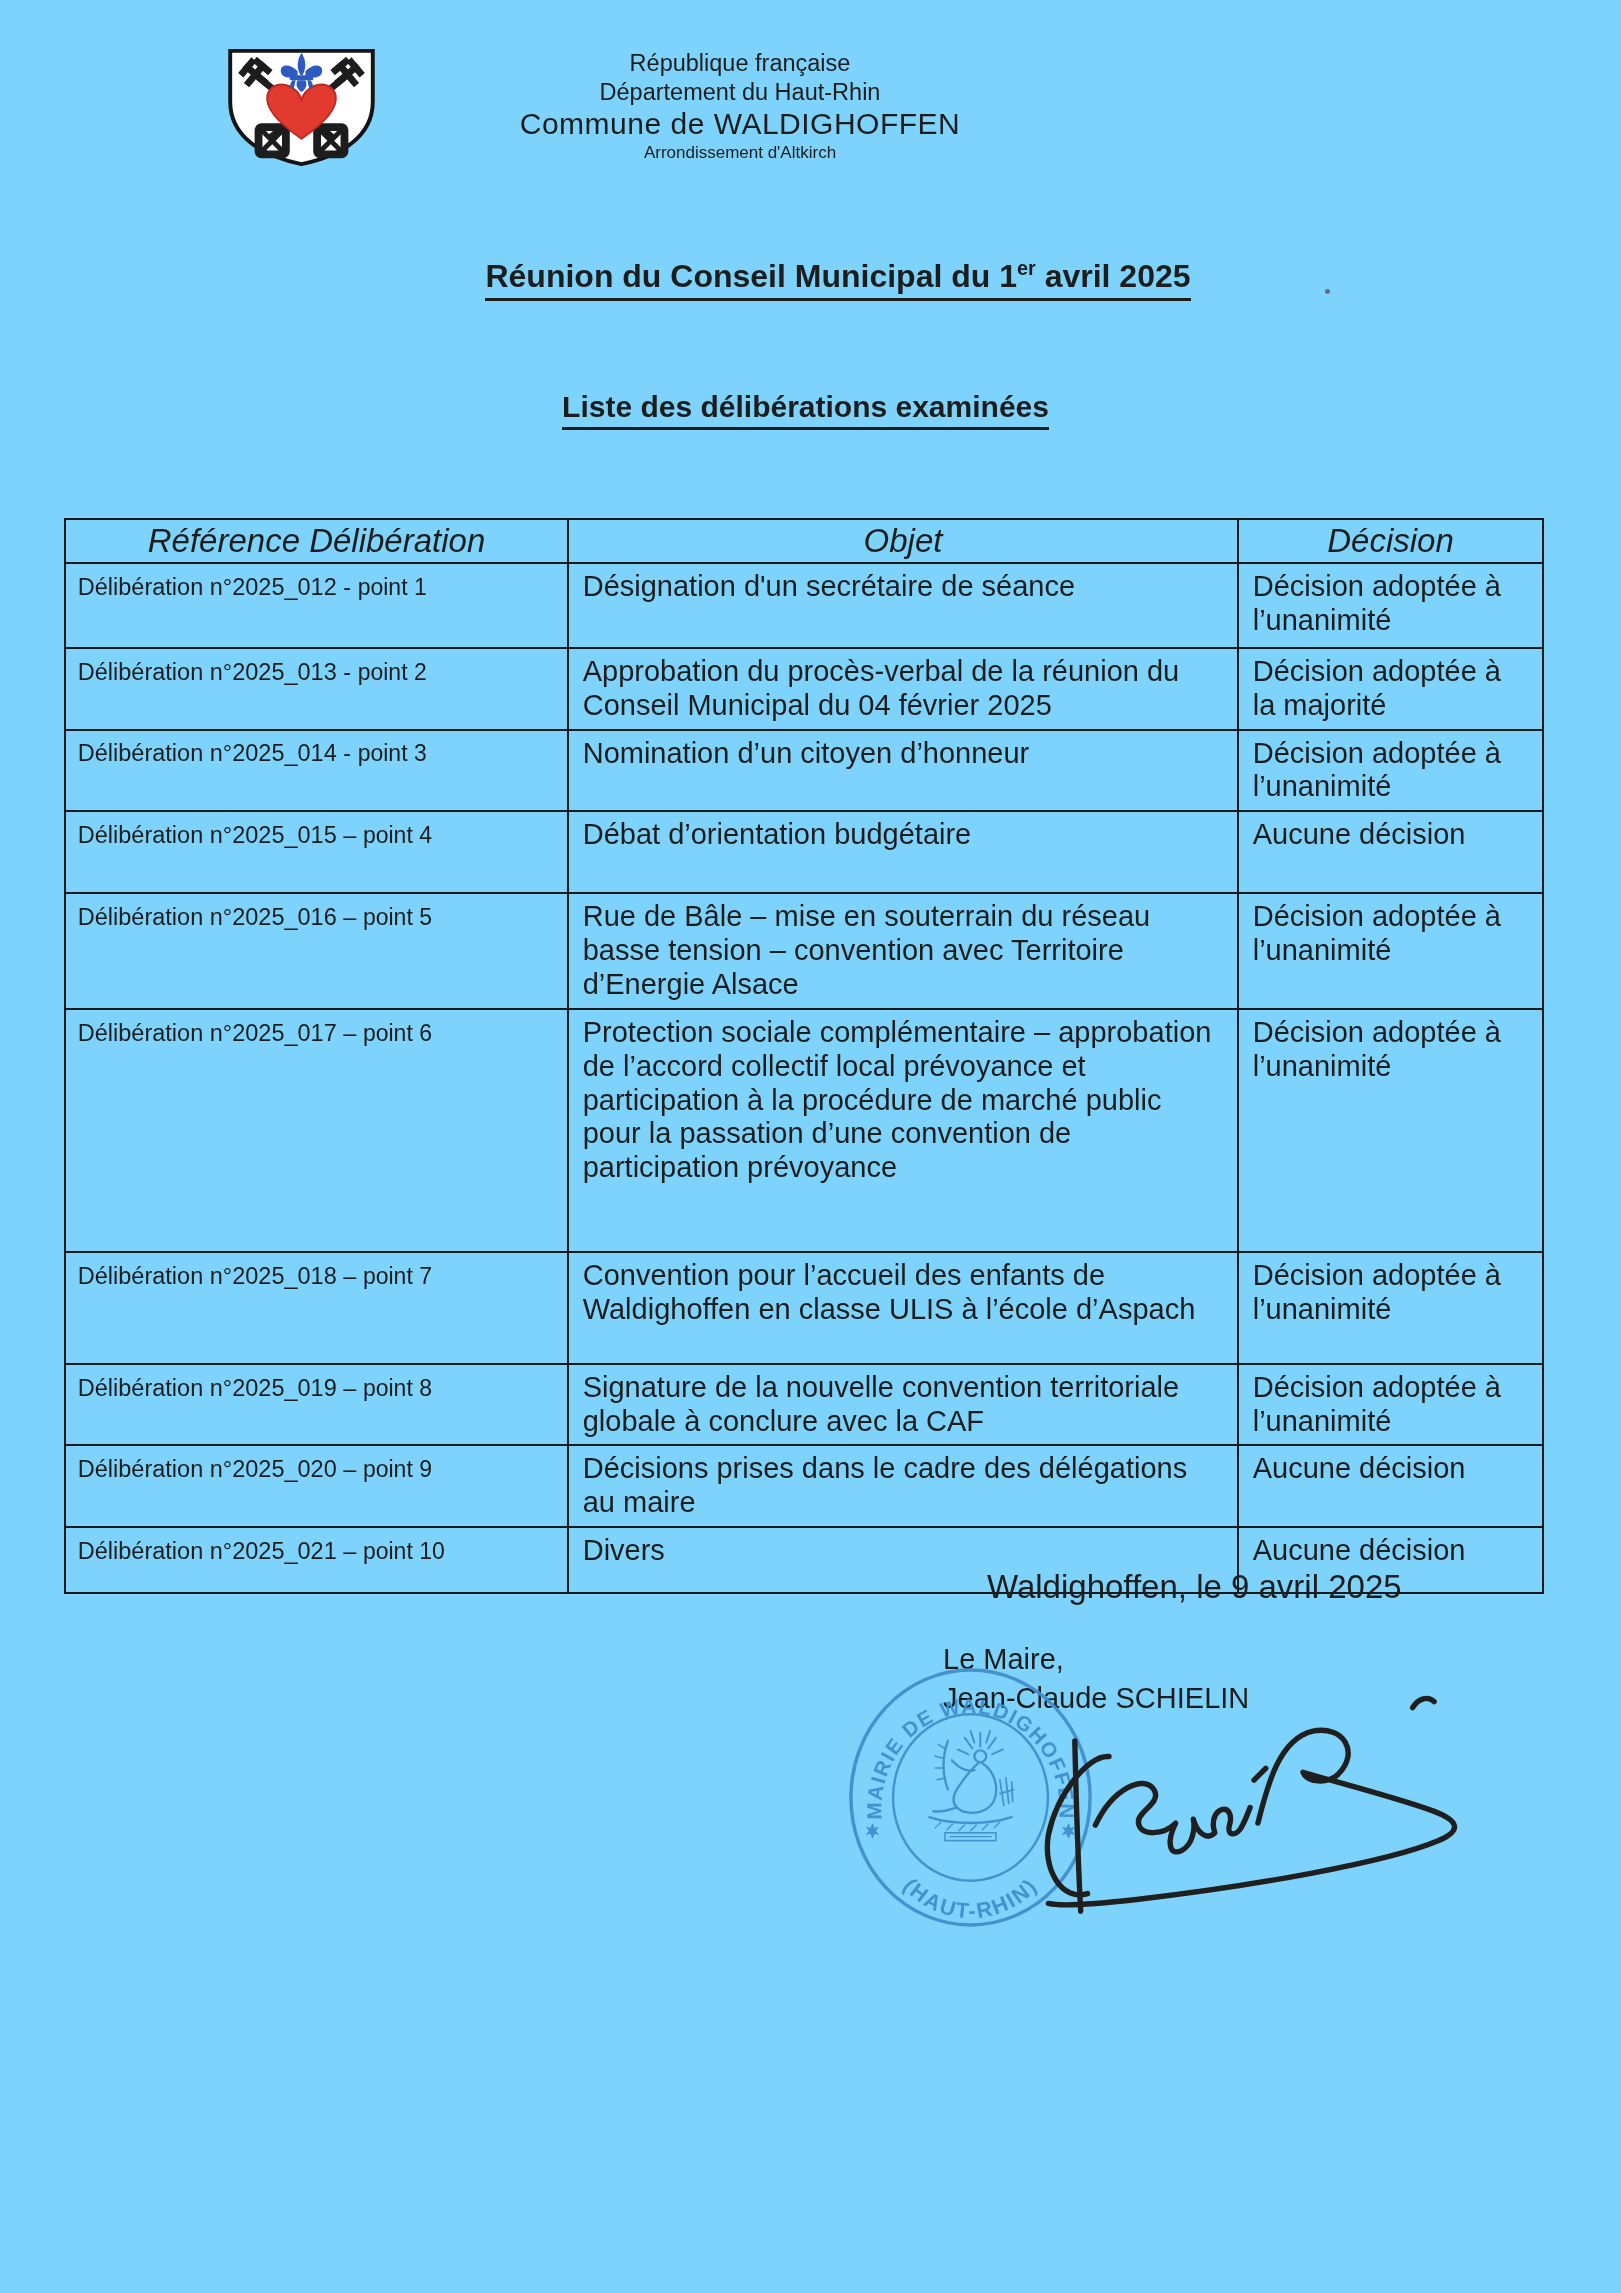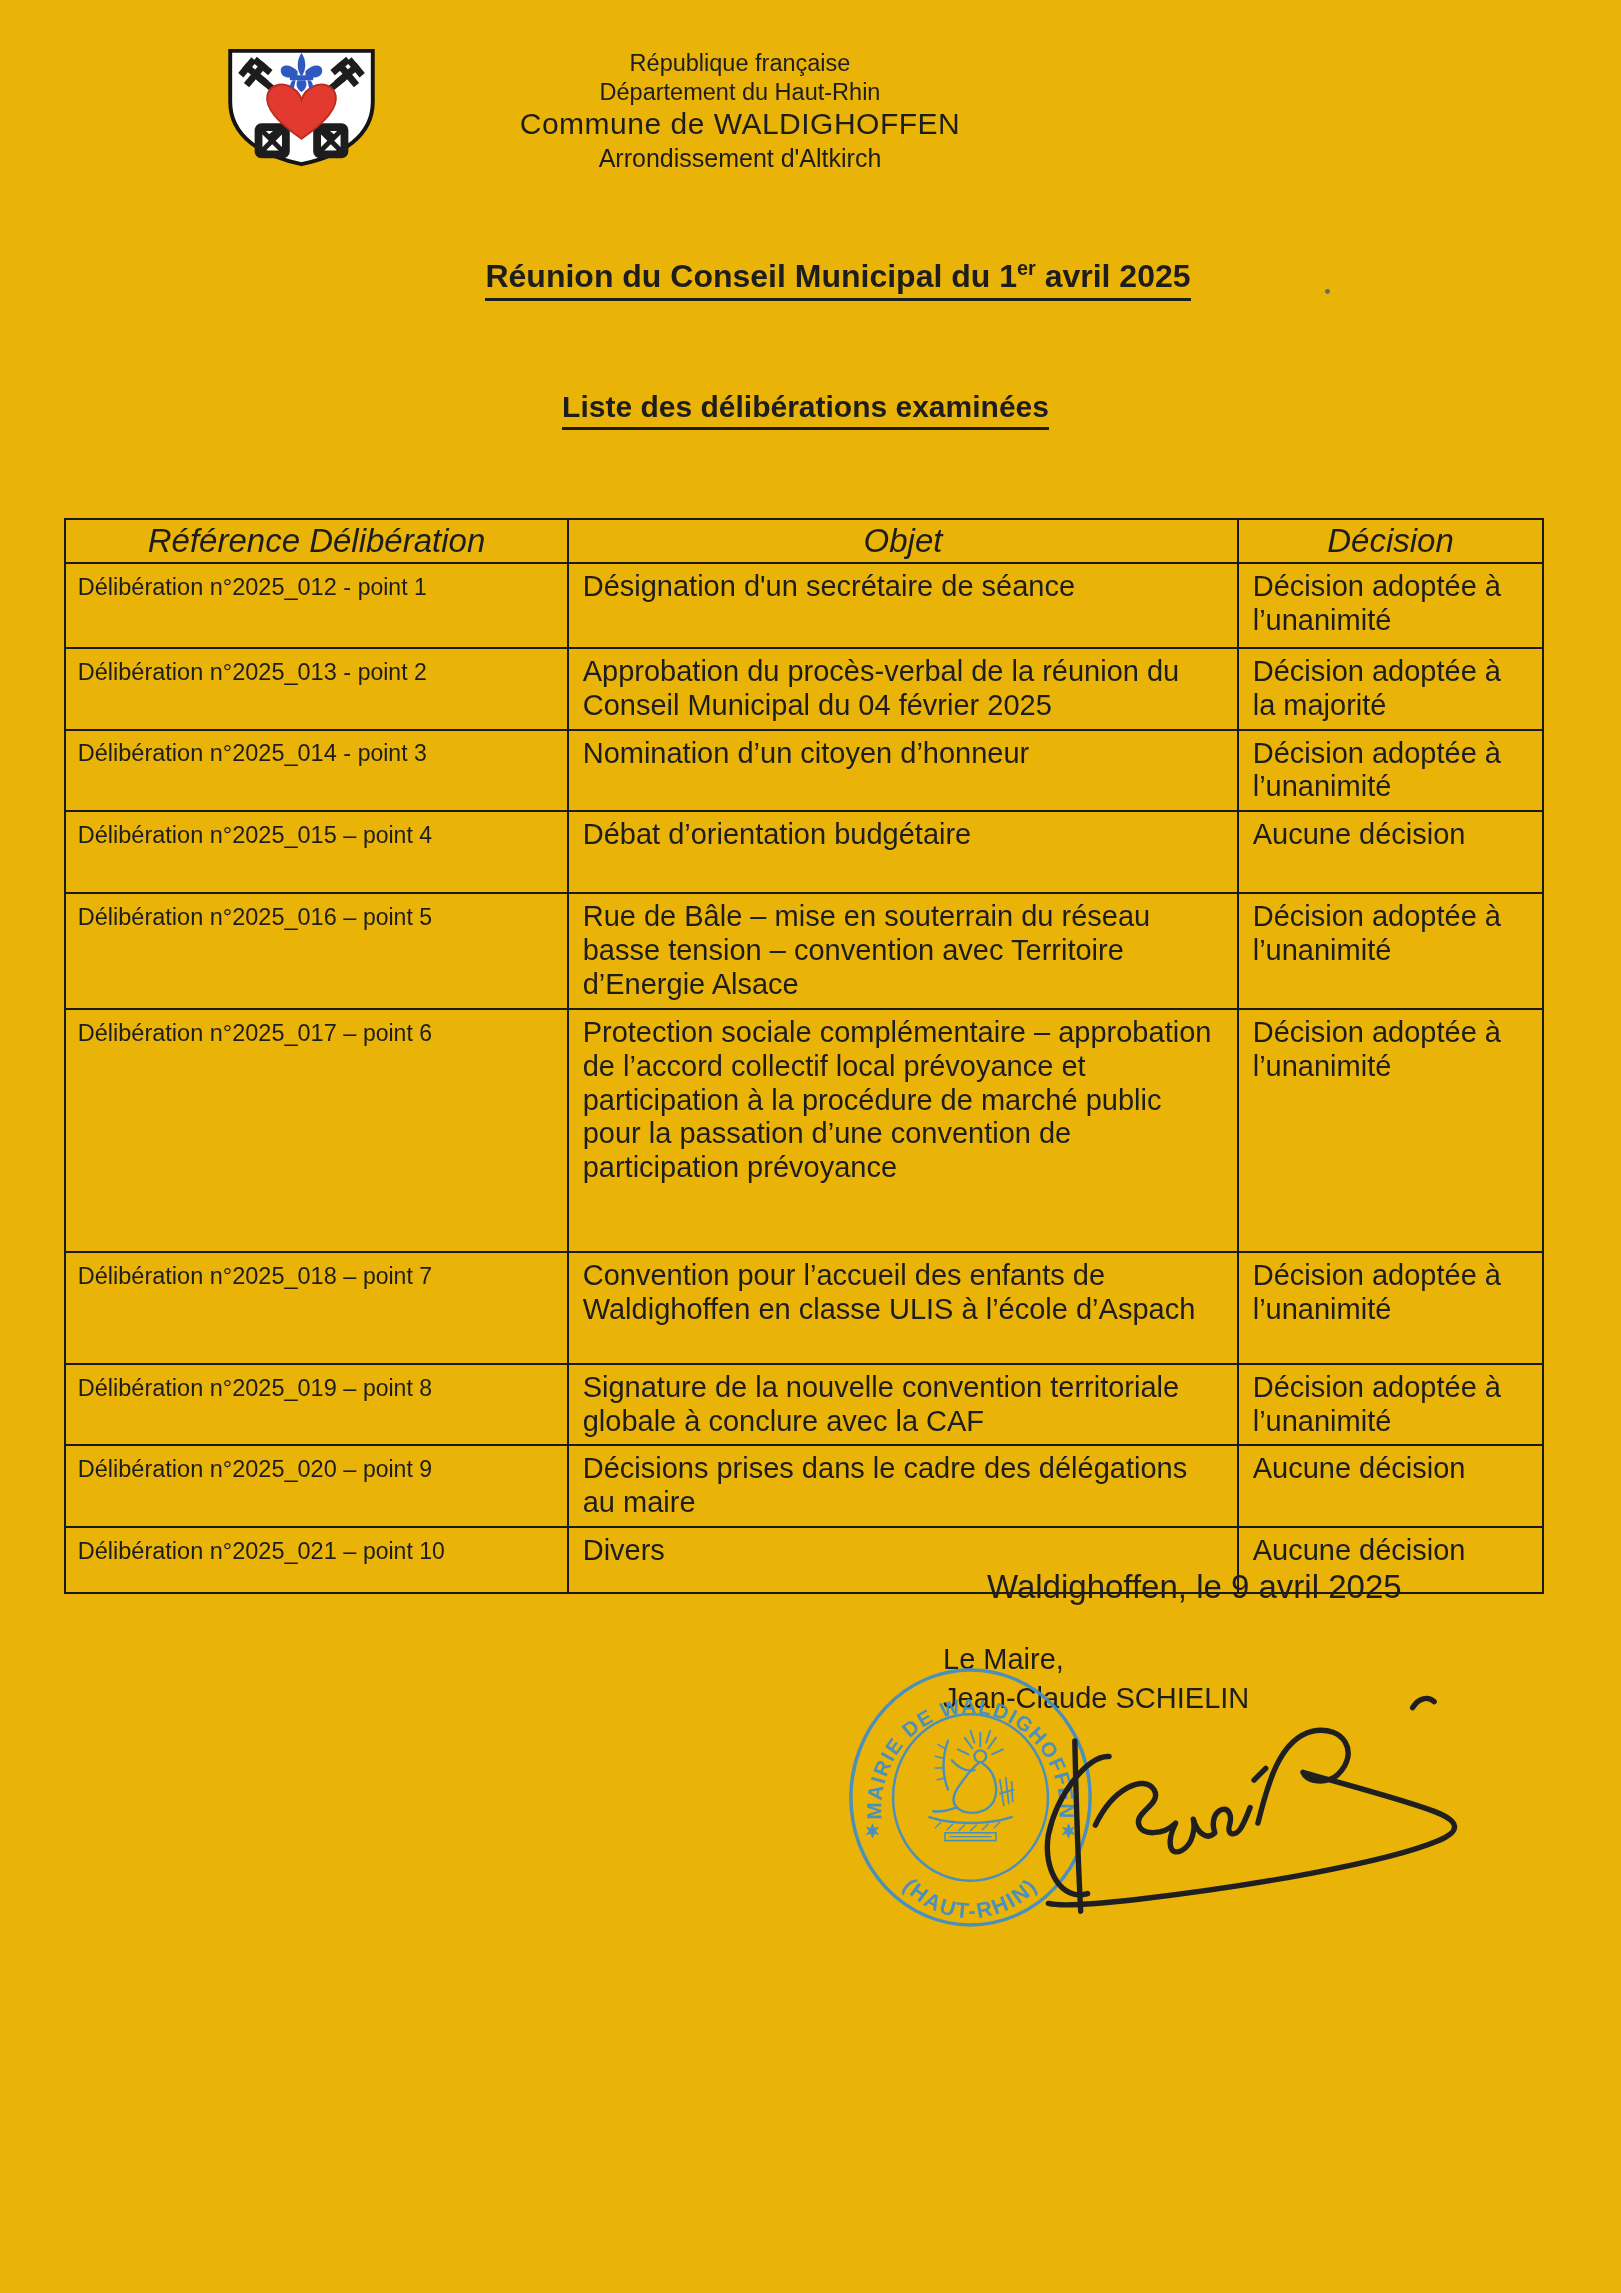--- a/index.html
+++ b/index.html
@@ -1,30 +1,30 @@
 <!DOCTYPE html>
 <html><head>
 <meta charset="utf-8">
 <style>
   html,body{margin:0;padding:0;background:#777;}
   .page{
     position:relative;
     width:1621px;height:2294px;
-    background:#eab308;
+    background:#7dd3fc;
     font-family:"Liberation Sans","DejaVu Sans",sans-serif;
     color:#1d1d1d;
     overflow:hidden;
     margin:0 auto;
   }
   
   .crest{position:absolute;left:218px;top:45px;width:167px;height:125px;}
   .org{position:absolute;left:392px;top:49px;width:696px;text-align:center;line-height:1.22;}
   .org .l1,.org .l2{font-size:23.5px;}
   .org .l3{font-size:30px;letter-spacing:0.5px;}
-  .org .l4{font-size:25px;}
+  .org .l4{font-size:17px;}
   
   .doc-title{position:absolute;left:55px;top:257px;width:1566px;text-align:center;
     font-size:32px;font-weight:bold;}
   .doc-title .u{display:inline-block;border-bottom:3.9px solid #1d1d1d;padding-bottom:2.9px;}
   sup{font-size:.62em;}
   .scan-dot{position:absolute;left:1325px;top:289px;width:4.9px;height:4.9px;border-radius:50%;background:#6a6a6a;}
   .doc-subtitle{position:absolute;left:0;top:390px;width:1611px;text-align:center;
     font-size:30px;font-weight:bold;}
   .doc-subtitle .u{display:inline-block;border-bottom:3.9px solid #1d1d1d;padding-bottom:2.9px;}
   

